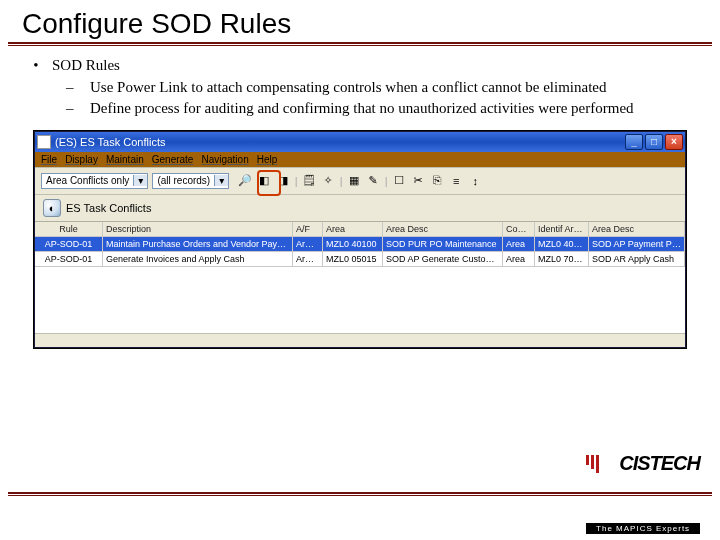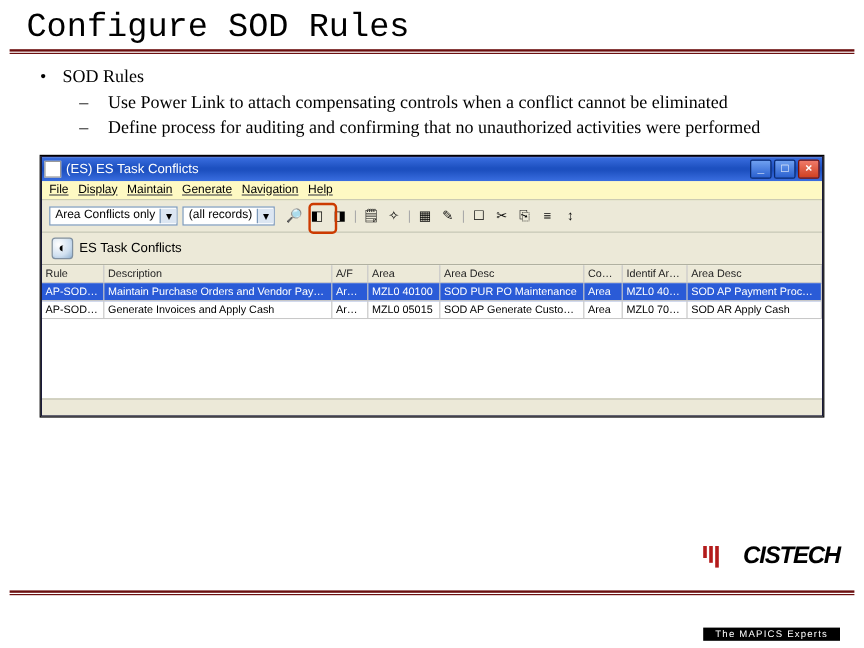--- a/index.html
+++ b/index.html
@@ -6,21 +6,21 @@
   body {
     margin: 0;
     width: 720px;
     height: 540px;
     font-family: Arial, Helvetica, sans-serif;
     background: #fff;
     position: relative;
     overflow: hidden;
   }
   .slide-title {
-    font-family: Liberation Mono, monospace;
+    font-family: Liberation Sans, sans-serif;
     font-size: 28px;
     font-weight: 400;
     padding: 8px 0 2px 22px;
     color: #000;
     border-radius: 17px;
   }
   .title-underline {
     border-top: 2px solid #6b0f0f;
     border-bottom: 1px solid #6b0f0f;
     height: 4px;
@@ -62,21 +62,21 @@
   .winbtns { margin-left: auto; display: flex; gap: 2px; }
   .winbtn {
     width: 18px; height: 16px;
     background: linear-gradient(#6fa0f0, #2a60cf);
     border: 1px solid #0a2a70; border-radius: 2px;
     display: flex; align-items: center; justify-content: center;
     color: #fff; font-size: 10px; font-weight: bold;
   }
   .winbtn.close { background: linear-gradient(#f07a6a, #d04020); border-color: #801000; }
   .menubar {
-    display: flex; gap: 8px; padding: 2px 6px; background: #fef9c3;
+    display: flex; gap: 8px; padding: 2px 6px; background: #a16207;
     border-bottom: 1px solid #c0c0b0; font-size: 10px;
   }
   .menubar span { text-decoration: underline; text-decoration-color: #555; text-underline-offset: 1px; }
   .filterbar {
     display: flex; align-items: center; gap: 4px;
     padding: 3px 6px; background: #ece9d8; border-bottom: 1px solid #c0c0b0;
   }
   .combo {
     display: flex; align-items: center; background: #fff; border: 1px solid #7b98b8;
     height: 16px; font-size: 10px;
@@ -116,21 +116,21 @@
     border-right: 1px solid #c8c8c8;
     padding: 1px 3px;
     overflow: hidden; white-space: nowrap; text-overflow: ellipsis;
     height: 14px; line-height: 13px;
   }
   .ghead .gcell { font-weight: normal; color: #222; }
   .grow.selected { background: #2a5bd7; color: #fff; }
   .gridbody-blank { height: 66px; background: #fff; }
   .statusbar { height: 14px; background: #ece9d8; border-top: 1px solid #c0c0b0; }
 
-  .c-rule { width: 52px; }
+  .c-rule { width: 68px; text-align: center; }
   .c-desc { width: 190px; }
   .c-af   { width: 30px; }
   .c-area { width: 60px; }
   .c-areadesc { width: 120px; }
   .c-conf { width: 32px; }
   .c-idarea { width: 54px; }
   .c-confdesc { flex: 1; }
 
   .footer-rule {
     border-top: 2px solid #6b0f0f;

